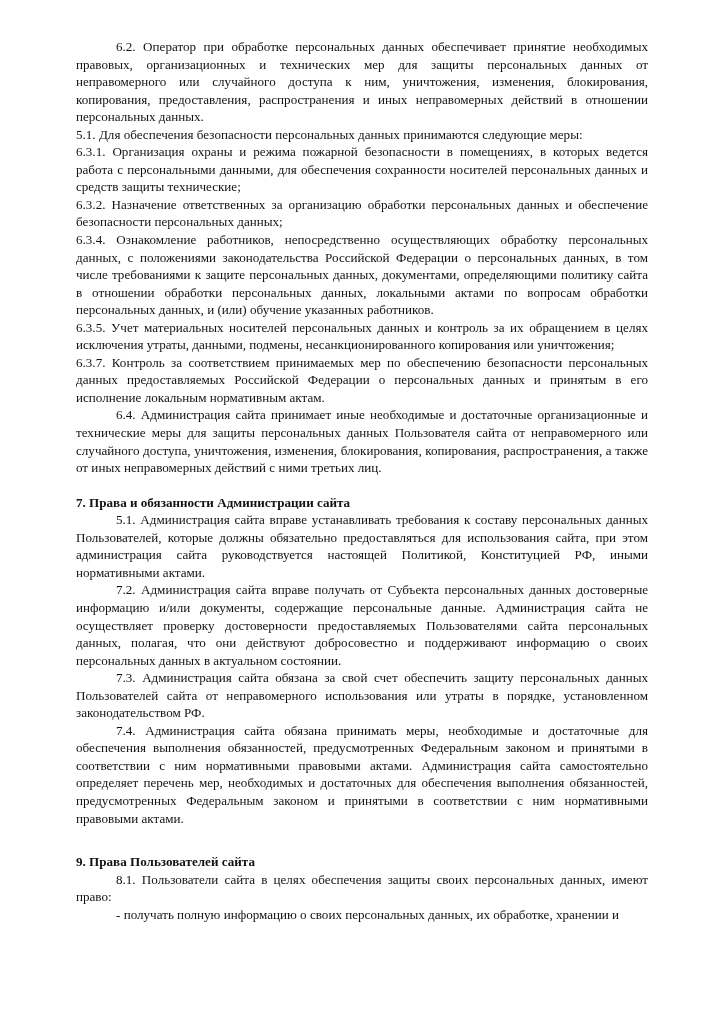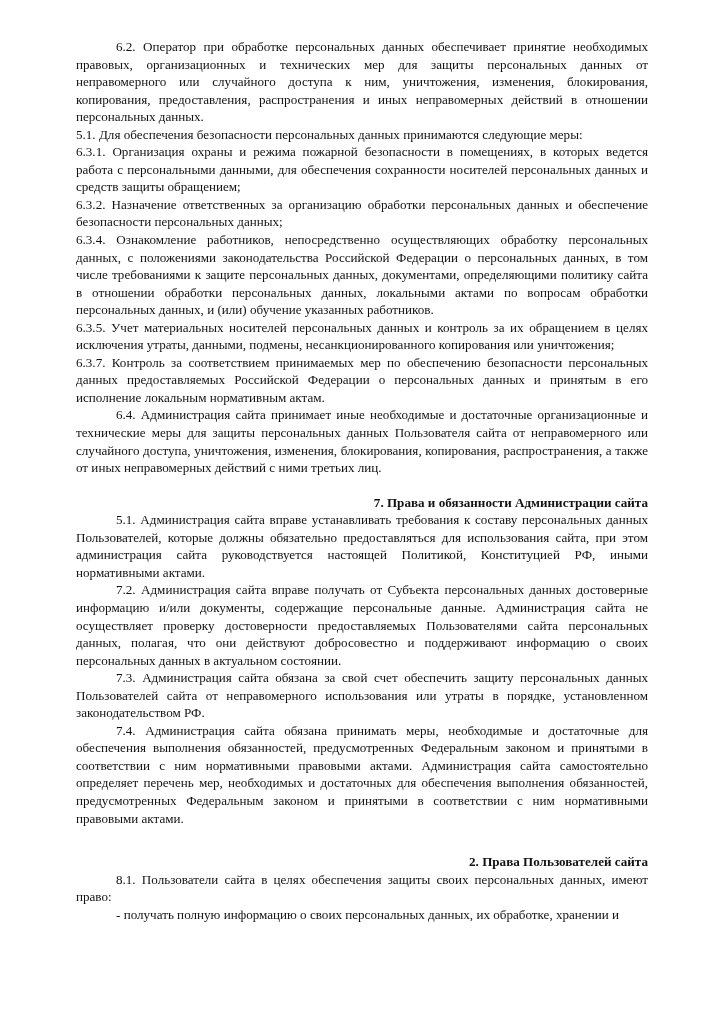--- a/index.html
+++ b/index.html
@@ -42,37 +42,37 @@
   }
   p.noindent {
     text-indent: 0;
   }
   h2.heading {
     margin: 0;
     padding: 0;
     font-size: 13.1px;
     line-height: 17.55px;
     font-weight: bold;
-    text-align: right;
+    text-align: left;
     text-indent: 0;
   }
   .spacer-md { height: 17px; }
   .spacer-lg { height: 26px; }
 </style>
 </head>
 <body>
 
 <div class="page">
   <div class="content">
 
     <p class="para indent">6.2. Оператор при обработке персональных данных обеспечивает принятие необходимых правовых, организационных и технических мер для защиты персональных данных от неправомерного или случайного доступа к ним, уничтожения, изменения, блокирования, копирования, предоставления, распространения и иных неправомерных действий в отношении персональных данных.</p>
 
     <p class="para noindent">5.1. Для обеспечения безопасности персональных данных принимаются следующие меры:</p>
 
-    <p class="para noindent">6.3.1.  Организация охраны и режима пожарной безопасности в помещениях, в которых ведется работа с персональными данными, для обеспечения сохранности носителей персональных данных и средств защиты обращением;</p>
+    <p class="para noindent">6.3.1.  Организация охраны и режима пожарной безопасности в помещениях, в которых ведется работа с персональными данными, для обеспечения сохранности носителей персональных данных и средств защиты технические;</p>
 
     <p class="para noindent">6.3.2.     Назначение ответственных за организацию обработки персональных данных и обеспечение безопасности персональных данных;</p>
 
 
     <p class="para noindent">6.3.4. Ознакомление работников, непосредственно осуществляющих обработку персональных данных, с положениями законодательства Российской Федерации о персональных данных, в том числе требованиями к защите персональных данных, документами, определяющими политику сайта в отношении обработки персональных данных, локальными актами по вопросам обработки персональных данных, и (или) обучение указанных работников.</p>
 
     <p class="para noindent">6.3.5. Учет материальных носителей персональных данных и контроль за их обращением в целях исключения утраты, данными, подмены, несанкционированного копирования или уничтожения;</p>
 
 
     <p class="para noindent">6.3.7.  Контроль за соответствием принимаемых мер по обеспечению безопасности персональных данных предоставляемых Российской Федерации о персональных данных и принятым в его исполнение локальным нормативным актам.</p>
@@ -86,20 +86,20 @@
     <p class="para indent">5.1. Администрация сайта вправе устанавливать требования к составу персональных данных Пользователей, которые должны обязательно предоставляться для использования сайта, при этом администрация сайта руководствуется настоящей Политикой, Конституцией РФ,  иными нормативными актами.</p>
 
     <p class="para indent">7.2.  Администрация сайта вправе получать от Субъекта персональных данных достоверные информацию и/или документы, содержащие персональные данные. Администрация сайта не осуществляет проверку достоверности предоставляемых Пользователями сайта персональных данных, полагая, что они действуют добросовестно и поддерживают информацию о своих персональных данных в актуальном состоянии.</p>
 
     <p class="para indent">7.3. Администрация сайта обязана за свой счет обеспечить защиту персональных данных Пользователей сайта от неправомерного использования или утраты в порядке, установленном законодательством РФ.</p>
 
     <p class="para indent">7.4. Администрация сайта обязана принимать меры, необходимые и достаточные для обеспечения выполнения обязанностей, предусмотренных Федеральным законом и принятыми в соответствии с ним нормативными правовыми актами. Администрация сайта самостоятельно определяет перечень мер, необходимых и достаточных для обеспечения выполнения обязанностей, предусмотренных Федеральным законом и принятыми в соответствии с ним нормативными правовыми актами.</p>
 
     <div class="spacer-lg"></div>
 
-    <h2 class="heading">2. Права Пользователей сайта</h2>
+    <h2 class="heading">9. Права Пользователей сайта</h2>
 
     <p class="para indent">8.1. Пользователи сайта в целях обеспечения защиты своих персональных данных, имеют право:</p>
 
     <p class="para indent">- получать полную информацию о своих персональных данных, их обработке, хранении и</p>
 
   </div>
 </div>
 
 </body></html>

